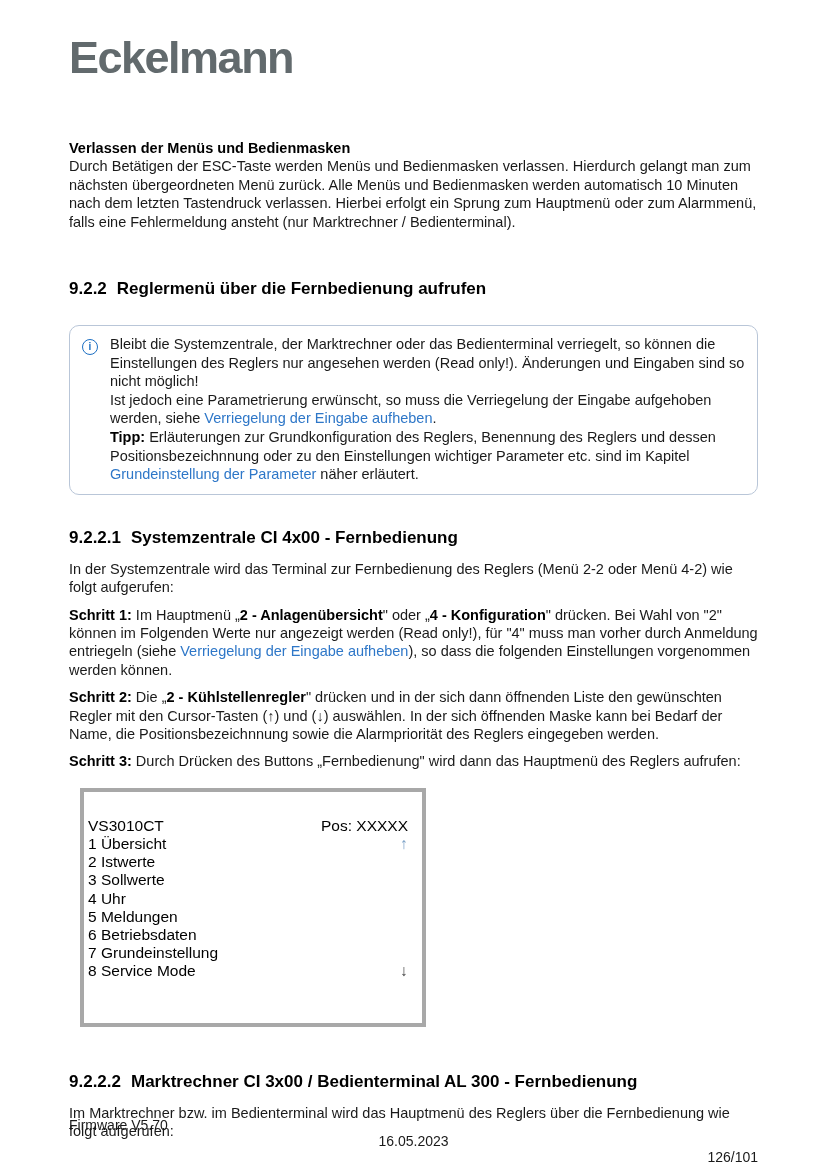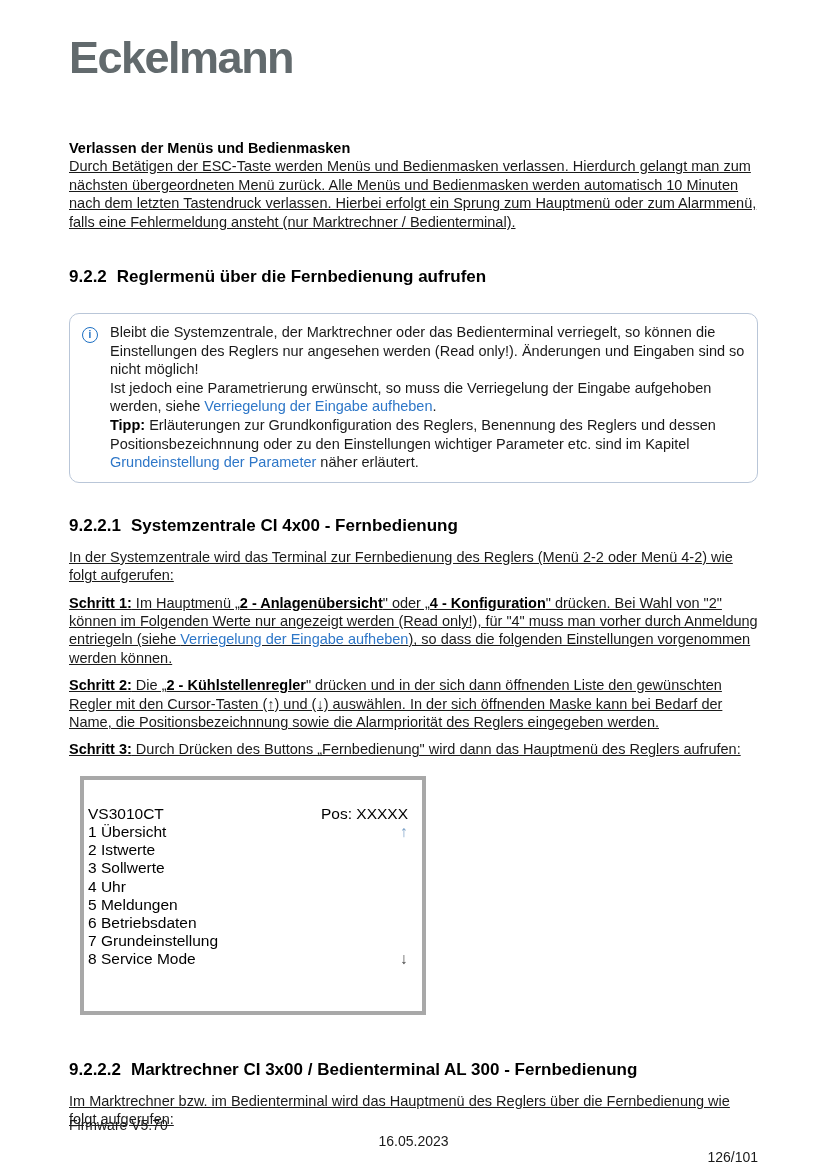--- a/index.html
+++ b/index.html
@@ -17,37 +17,36 @@
     font-weight:700;
     letter-spacing:-1.5px;
     color:#626a6d;
     line-height:36px;
   }
   .content { margin:0 69px; }
   .body {
     font-size:14.5px;
     line-height:18.4px;
     margin:0;
-    text-decoration:underline;
   }
   .para-heading {
     font-size:14.5px;
     line-height:18.4px;
     font-weight:700;
     margin:63px 0 0 0;
     color:#000000;
   }
   h2.sec, h3.sec {
     font-size:17px;
     line-height:20px;
     font-weight:700;
     color:#000;
     margin:0;
   }
-  h2.sec { margin-top:36px; }
+  h2.sec { margin-top:48px; }
   h3.sec-1 { margin-top:33px; }
   h3.sec-2 { margin-top:45px; }
   .secnum { margin-right:10px; }
   .note {
     margin-top:26px;
     border:1.5px solid #b9c6d8;
     border-radius:10px;
     padding:9px 12px 10px 10px;
     display:flex;
     align-items:flex-start;

